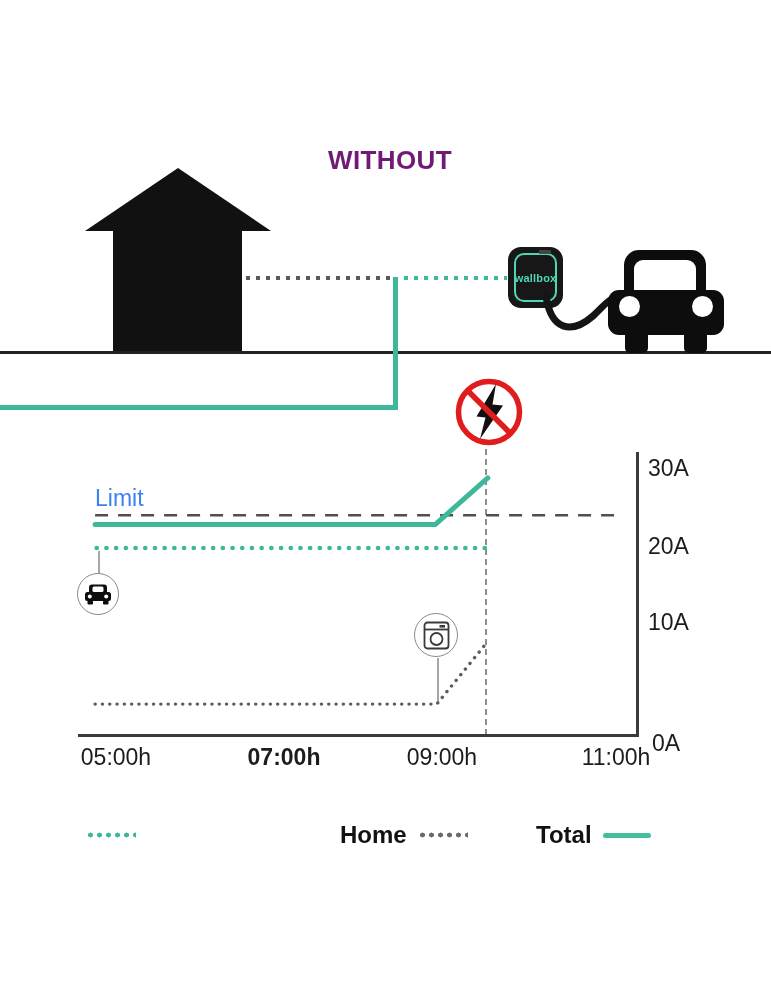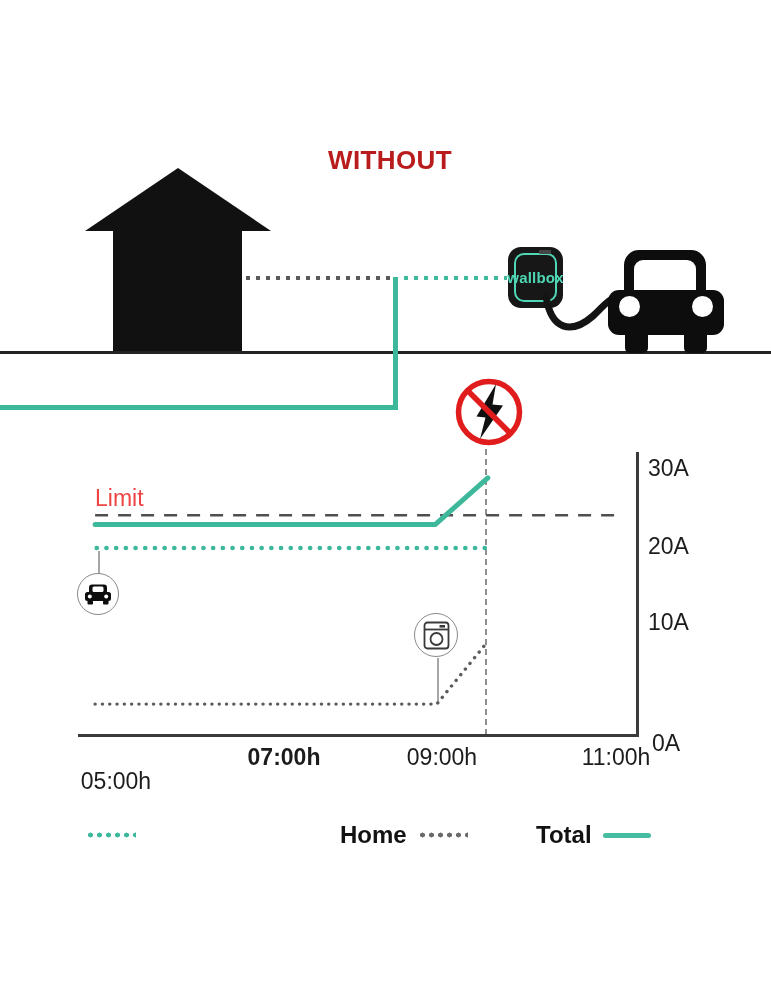--- a/index.html
+++ b/index.html
@@ -2,21 +2,21 @@
 <html><head>
 <meta charset="utf-8">
 <style>
   html,body{margin:0;padding:0;background:#fff;}
   .stage{position:relative;width:771px;height:1000px;background:#ffffff;overflow:hidden;
          font-family:"Liberation Sans",sans-serif;}
   .abs{position:absolute;}
 
   
   .title{position:absolute;left:235px;top:148px;width:310px;text-align:center;
-         font-size:26px;font-weight:800;letter-spacing:.4px;color:#b91c1c;line-height:25px;}
+         font-size:26px;font-weight:800;letter-spacing:.4px;color:#701a75;line-height:25px;}
 
   
   .roof{position:absolute;left:85px;top:168px;width:0;height:0;
         border-left:93px solid transparent;border-right:93px solid transparent;
         border-bottom:63px solid #111;}
   .house-body{position:absolute;left:113px;top:229px;width:129px;height:124px;background:#111;}
 
   
   .ground{position:absolute;left:0;top:351px;width:771px;height:3px;background:#222;}
   .feed-v{position:absolute;left:393px;top:277px;width:5px;height:133px;background:#3EB89B;}
@@ -27,42 +27,42 @@
   .dot-gray{left:243px;width:150px;
     background-image:radial-gradient(circle,#585858 0 2.1px,transparent 2.5px);background-size:10px 6px;}
   .dot-teal{left:401px;width:106px;
     background-image:radial-gradient(circle,#3EB89B 0 2.1px,transparent 2.5px);background-size:10px 6px;}
 
   
   .charger{position:absolute;left:508px;top:247px;width:55px;height:61px;background:#171717;border-radius:13px;}
   .charger-ring{position:absolute;inset:6px;border:2px solid #4FD6B5;border-radius:10px;}
   .charger-notch{position:absolute;left:31px;top:3px;width:12px;height:4px;background:#454545;border-radius:1px;}
   .charger-label{position:absolute;inset:0;display:flex;align-items:center;justify-content:center;
-    font-size:15px;font-weight:700;color:#4FD6B5;letter-spacing:.2px;}
+    font-size:11px;font-weight:700;color:#4FD6B5;letter-spacing:.2px;}
 
   
   .car{position:absolute;left:608px;top:250px;width:116px;height:103px;}
   .car-cabin{position:absolute;left:16px;top:0;width:82px;height:52px;background:#0d0d0d;border-radius:15px 15px 0 0;}
   .car-windshield{position:absolute;left:26px;top:10px;width:62px;height:42px;background:#fff;border-radius:9px 9px 0 0;}
   .car-body{position:absolute;left:0;top:40px;width:116px;height:45px;background:#0d0d0d;border-radius:11px;}
   .car-light{position:absolute;top:46px;width:21px;height:21px;border-radius:50%;background:#fff;}
   .car-light.l{left:11px;}.car-light.r{left:84px;}
   .car-wheel{position:absolute;top:81px;width:23px;height:22px;background:#0d0d0d;border-radius:0 0 5px 5px;}
   .car-wheel.l{left:17px;}.car-wheel.r{left:76px;}
 
   
   .nopower{position:absolute;left:452px;top:375px;width:74px;height:74px;}
   .event-dash{position:absolute;left:485px;top:449px;height:286px;width:0;border-left:2.5px dashed #8F8F8F;}
 
   
   .y-axis{position:absolute;left:636px;top:452px;width:2.5px;height:285px;background:#3A3A3A;}
   .x-axis{position:absolute;left:78px;top:734px;width:560px;height:2.5px;background:#3A3A3A;}
   .ytick{position:absolute;left:648px;font-size:23px;color:#1c1c1c;}
   .xtick{position:absolute;top:744px;width:110px;text-align:center;font-size:23px;color:#1c1c1c;}
-  .limit-label{position:absolute;left:95px;top:485px;font-size:23px;color:#ef4444;}
+  .limit-label{position:absolute;left:95px;top:485px;font-size:23px;color:#3b82f6;}
   #chart-svg{position:absolute;left:70px;top:450px;}
 
   .icon-circle{position:absolute;border:1.6px solid #8a8a8a;border-radius:50%;background:#fff;
     display:flex;align-items:center;justify-content:center;box-sizing:border-box;}
   .circ-car{left:77px;top:573px;width:42px;height:42px;}
   .circ-washer{left:414px;top:613px;width:44px;height:44px;}
 
   
   .legend-item{position:absolute;top:819px;height:32px;display:flex;align-items:center;gap:11px;
     font-size:24px;font-weight:700;color:#121212;}
@@ -131,21 +131,21 @@
     </svg>
 
   <div class="y-axis"></div>
   <div class="x-axis"></div>
 
   <span class="ytick" style="top:455px;">30A</span>
   <span class="ytick" style="top:533px;">20A</span>
   <span class="ytick" style="top:609px;">10A</span>
   <span class="ytick" style="top:730px;left:652px;">0A</span>
 
-  <span class="xtick" style="left:61px;margin-top:24px;">05:00h</span>
+  <span class="xtick" style="left:61px;">05:00h</span>
   <span class="xtick" style="left:229px;font-weight:bold;">07:00h</span>
   <span class="xtick" style="left:387px;">09:00h</span>
   <span class="xtick" style="left:561px;">11:00h</span>
 
   <div class="icon-circle circ-car">
     <svg width="28" height="22" viewBox="0 0 28 22">
       <rect x="5" y="1.5" width="18" height="10" rx="3" fill="#0d0d0d"></rect>
       <rect x="8.5" y="3.5" width="11" height="5.5" rx="1.5" fill="#ffffff"></rect>
       <rect x="1" y="9" width="26" height="9" rx="2.5" fill="#0d0d0d"></rect>
       <circle cx="5.8" cy="13.5" r="2" fill="#ffffff"></circle>

